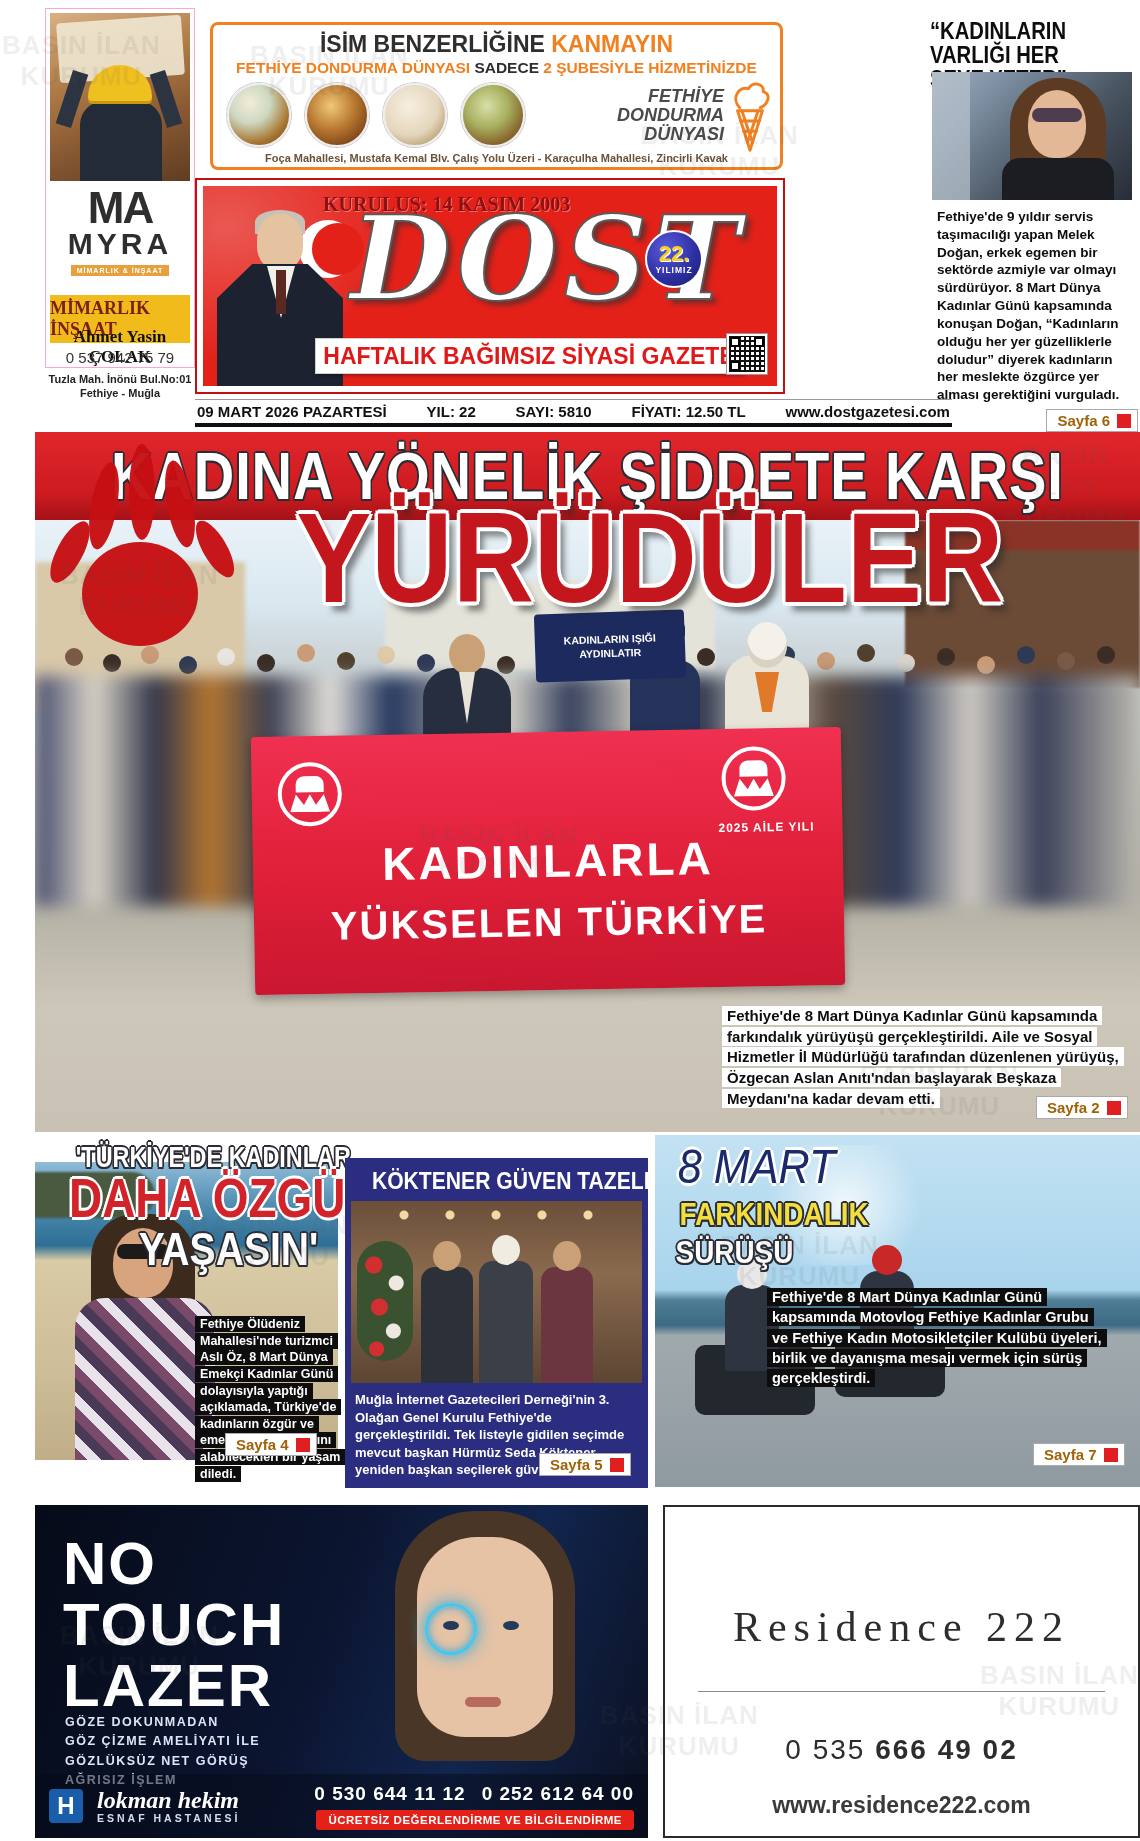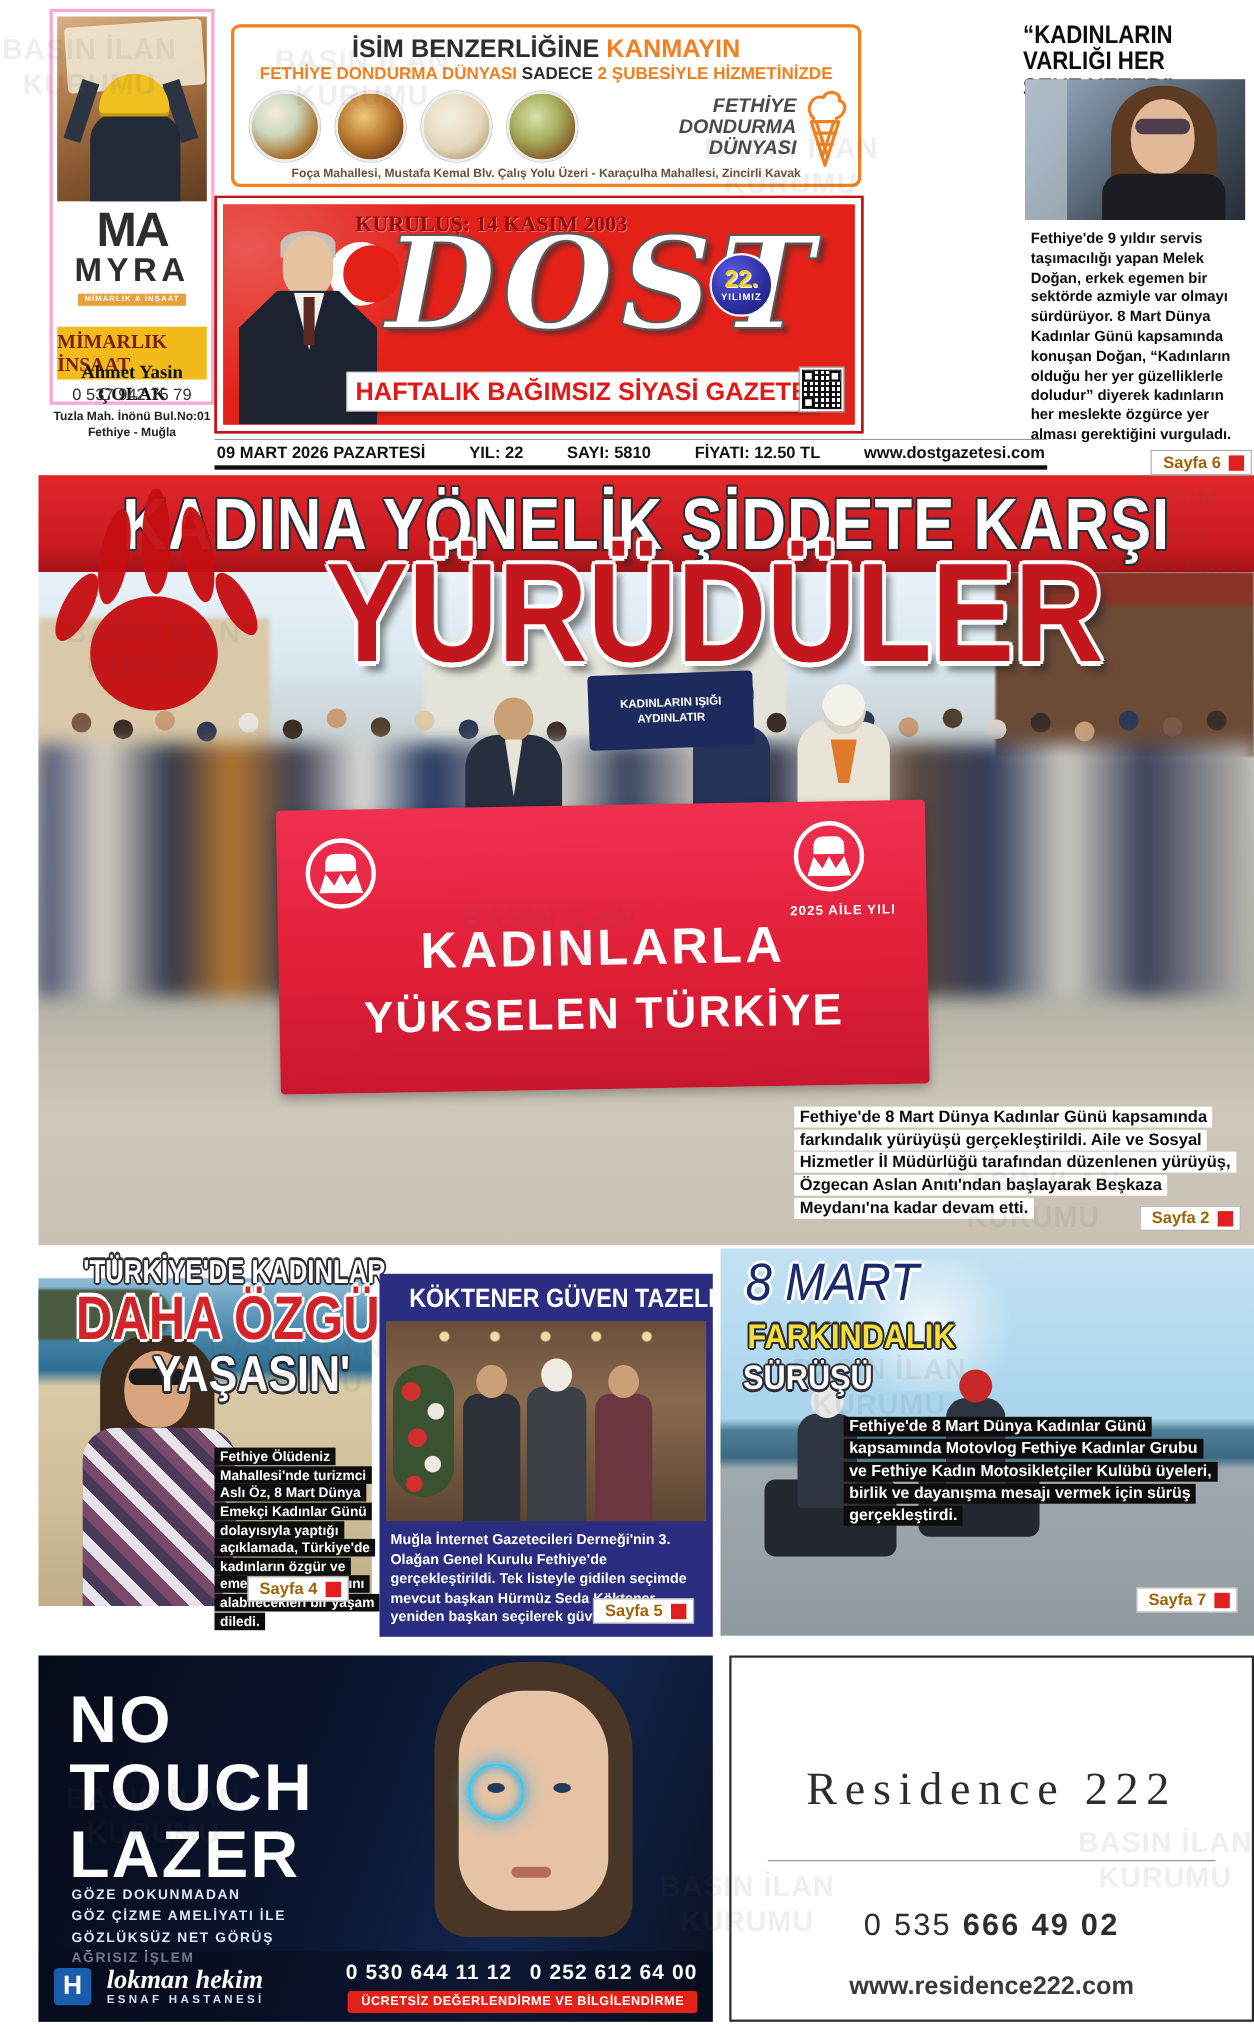--- a/index.html
+++ b/index.html
@@ -21,21 +21,21 @@
   .strips-dark { display:inline; background:#0d0d0d; color:#fff; padding:1px 5px;
                  -webkit-box-decoration-break:clone; box-decoration-break:clone; }
   .cond { display:inline-block; transform:scaleX(.85); transform-origin:center; white-space:nowrap; }
   .outline-dark { text-shadow:2px 0 #2c2c34,-2px 0 #2c2c34,0 2px #2c2c34,0 -2px #2c2c34,
                   1.5px 1.5px #2c2c34,-1.5px 1.5px #2c2c34,1.5px -1.5px #2c2c34,-1.5px -1.5px #2c2c34; }
   .outline-white { text-shadow:4px 0 #fff,-4px 0 #fff,0 4px #fff,0 -4px #fff,
                    3px 3px #fff,-3px 3px #fff,3px -3px #fff,-3px -3px #fff,
                    8px 9px 7px rgba(40,40,40,.55); }
 
   
-  .ad-myra { left:45px; top:8px; width:150px; height:360px; background:#fff; border:3px solid #f9a8d4; z-index:5; }
+  .ad-myra { left:45px; top:8px; width:150px; height:360px; background:#fff; border:1px solid #f9a8d4; z-index:5; }
   .myra-photo { position:absolute; left:4px; top:4px; right:4px; height:168px;
     background:linear-gradient(160deg,#d9b184 0%,#b07c48 35%,#8a5a33 65%,#5f3d22 100%); overflow:hidden; }
   .myra-paper { position:absolute; left:8px; top:6px; width:125px; height:60px; background:#efe7d2;
     transform:rotate(-4deg); border-radius:4px; opacity:.9; }
   .myra-helmet { position:absolute; left:38px; top:52px; width:64px; height:36px; background:#f0c020;
     border-radius:60px 60px 8px 8px; box-shadow:0 3px 0 #c89a10; }
   .myra-body { position:absolute; left:30px; top:88px; width:82px; height:84px; background:#232a38;
     border-radius:24px 24px 0 0; }
   .myra-arm-l { position:absolute; left:14px; top:58px; width:16px; height:56px; background:#2c3442; transform:rotate(18deg); }
   .myra-arm-r { position:absolute; right:16px; top:58px; width:16px; height:56px; background:#2c3442; transform:rotate(-18deg); }

